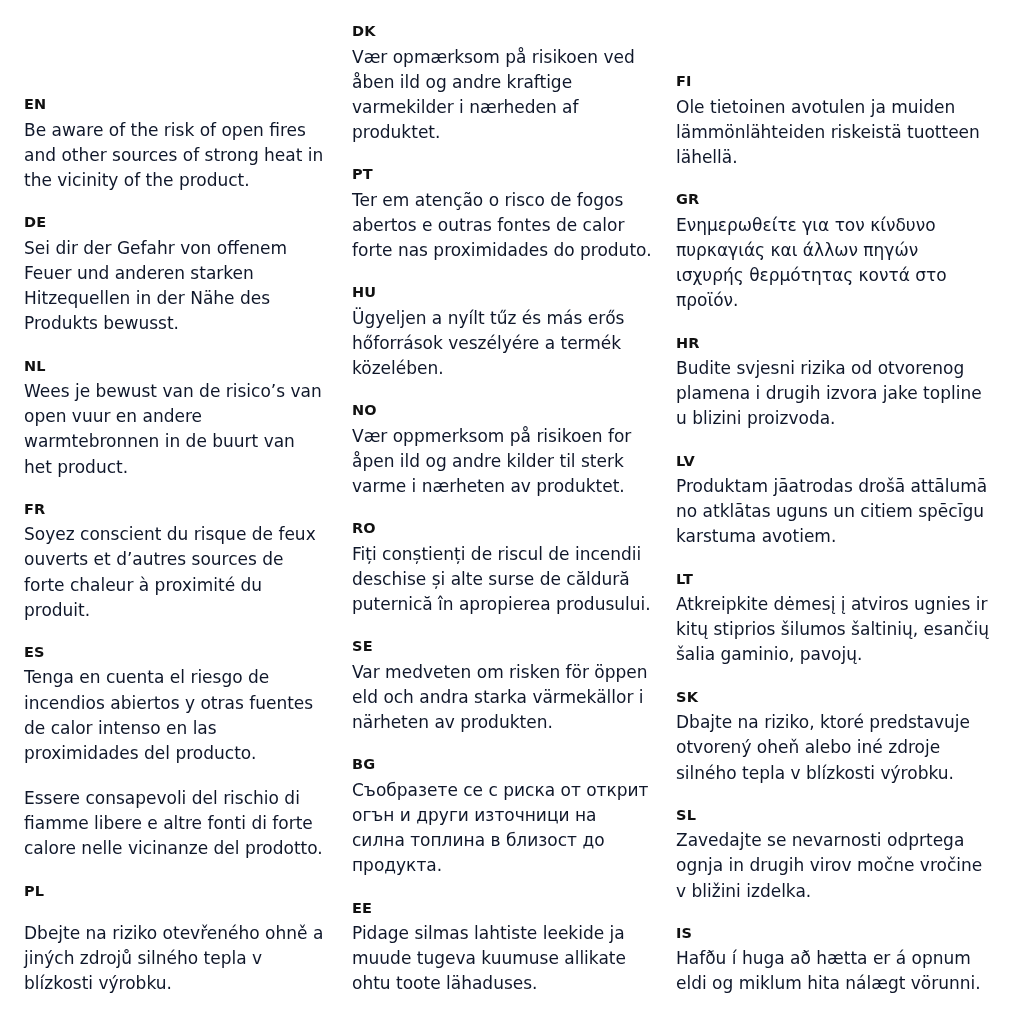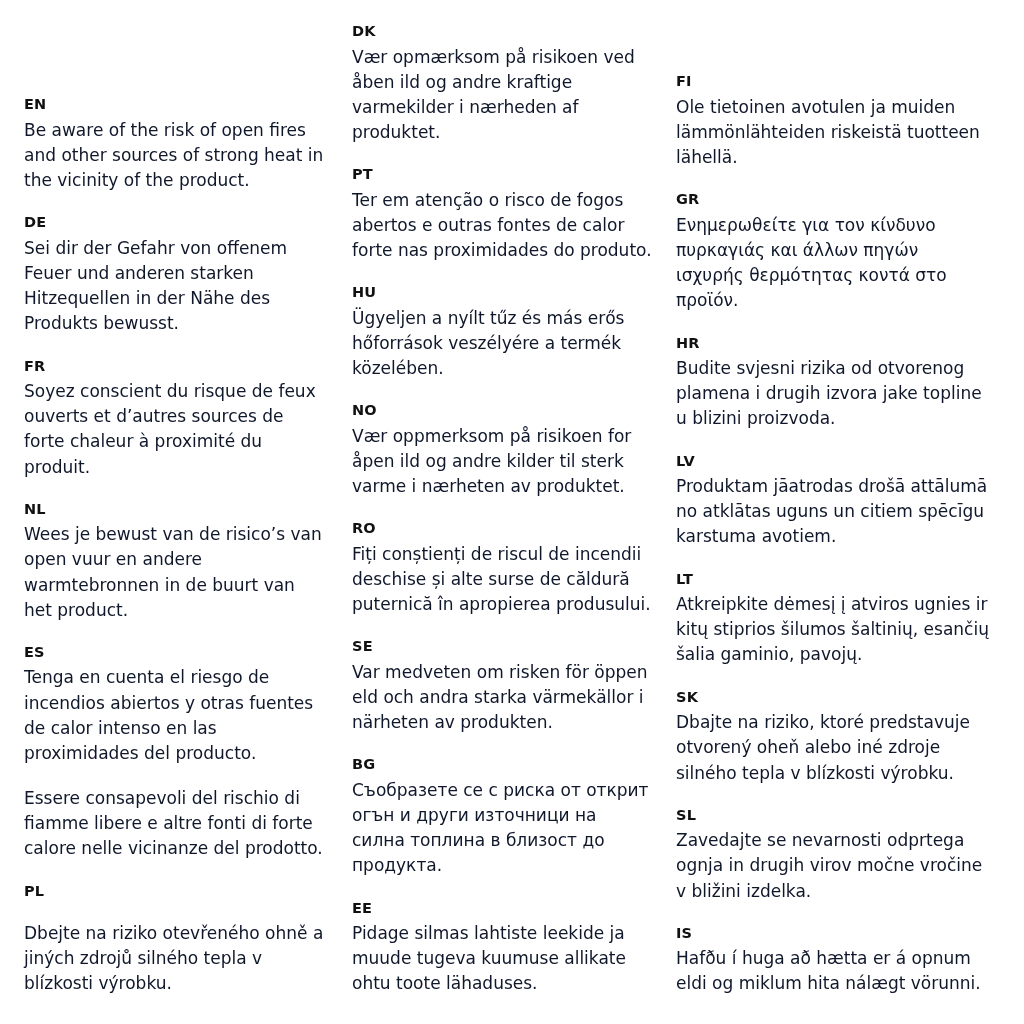--- a/index.html
+++ b/index.html
@@ -65,26 +65,26 @@
     <div class="column col-1">
       <div class="entry">
         <div class="lang-code">EN</div>
         <div class="lang-text">Be aware of the risk of open fires and other sources of strong heat in the vicinity of the product.</div>
       </div>
       <div class="entry">
         <div class="lang-code">DE</div>
         <div class="lang-text">Sei dir der Gefahr von offenem Feuer und anderen starken Hitzequellen in der Nähe des Produkts bewusst.</div>
       </div>
       <div class="entry">
+        <div class="lang-code">NL</div>
+        <div class="lang-text">Wees je bewust van de risico’s van open vuur en andere warmtebronnen in de buurt van het product.</div>
+      </div>
+      <div class="entry">
         <div class="lang-code">FR</div>
         <div class="lang-text">Soyez conscient du risque de feux ouverts et d’autres sources de forte chaleur à proximité du produit.</div>
-      </div>
-      <div class="entry">
-        <div class="lang-code">NL</div>
-        <div class="lang-text">Wees je bewust van de risico’s van open vuur en andere warmtebronnen in de buurt van het product.</div>
       </div>
       <div class="entry">
         <div class="lang-code">ES</div>
         <div class="lang-text">Tenga en cuenta el riesgo de incendios abiertos y otras fuentes de calor intenso en las proximidades del producto.</div>
       </div>
       <div class="entry">
         <div class="lang-text">Essere consapevoli del rischio di fiamme libere e altre fonti di forte calore nelle vicinanze del prodotto.</div>
       </div>
       <div class="entry">
         <div class="lang-code">PL</div>

